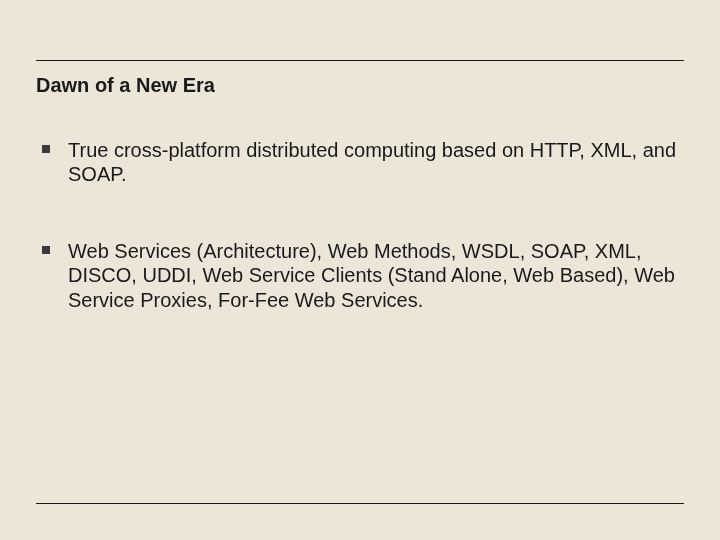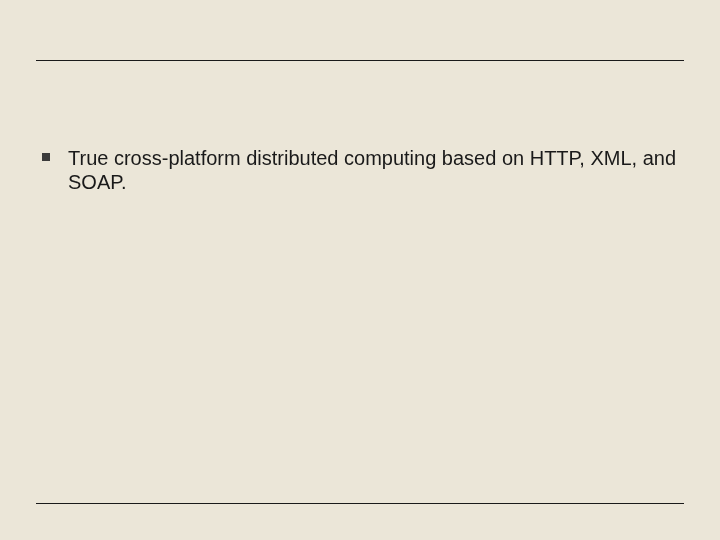--- a/index.html
+++ b/index.html
@@ -37,21 +37,21 @@
   }
   .title {
     position: absolute;
     top: 74px;
     left: 36px;
     font-size: 20px;
     font-weight: bold;
   }
   .body {
     position: absolute;
-    top: 146px;
+    top: 138px;
     left: 36px;
     right: 36px;
     font-size: 20px;
     line-height: 1.22;
   }
   .section {
     margin-bottom: 52px;
   }
   .section-heading {
     font-weight: bold;
@@ -75,30 +75,35 @@
     flex: 1;
   }
 </style>
 </head>
 <body>
 
 <div class="slide">
 
   <hr class="rule rule-top">
 
+  <div class="title">Dawn of a New Era</div>
 
   <div class="body">
 
     <div class="section">
       <div class="bullet-item">
         <div class="bullet"></div>
         <div class="bullet-text">True cross-platform distributed computing based on HTTP, XML, and SOAP.</div>
       </div>
     </div>
 
     <div class="section">
+      <div class="bullet-item">
+        <div class="bullet"></div>
+        <div class="bullet-text">Web Services (Architecture), Web Methods, WSDL, SOAP, XML, DISCO, UDDI, Web Service Clients (Stand Alone, Web Based), Web Service Proxies, For-Fee Web Services.</div>
+      </div>
     </div>
 
   </div>
 
   <hr class="rule rule-bottom">
 
 </div>
 
 </body></html>

